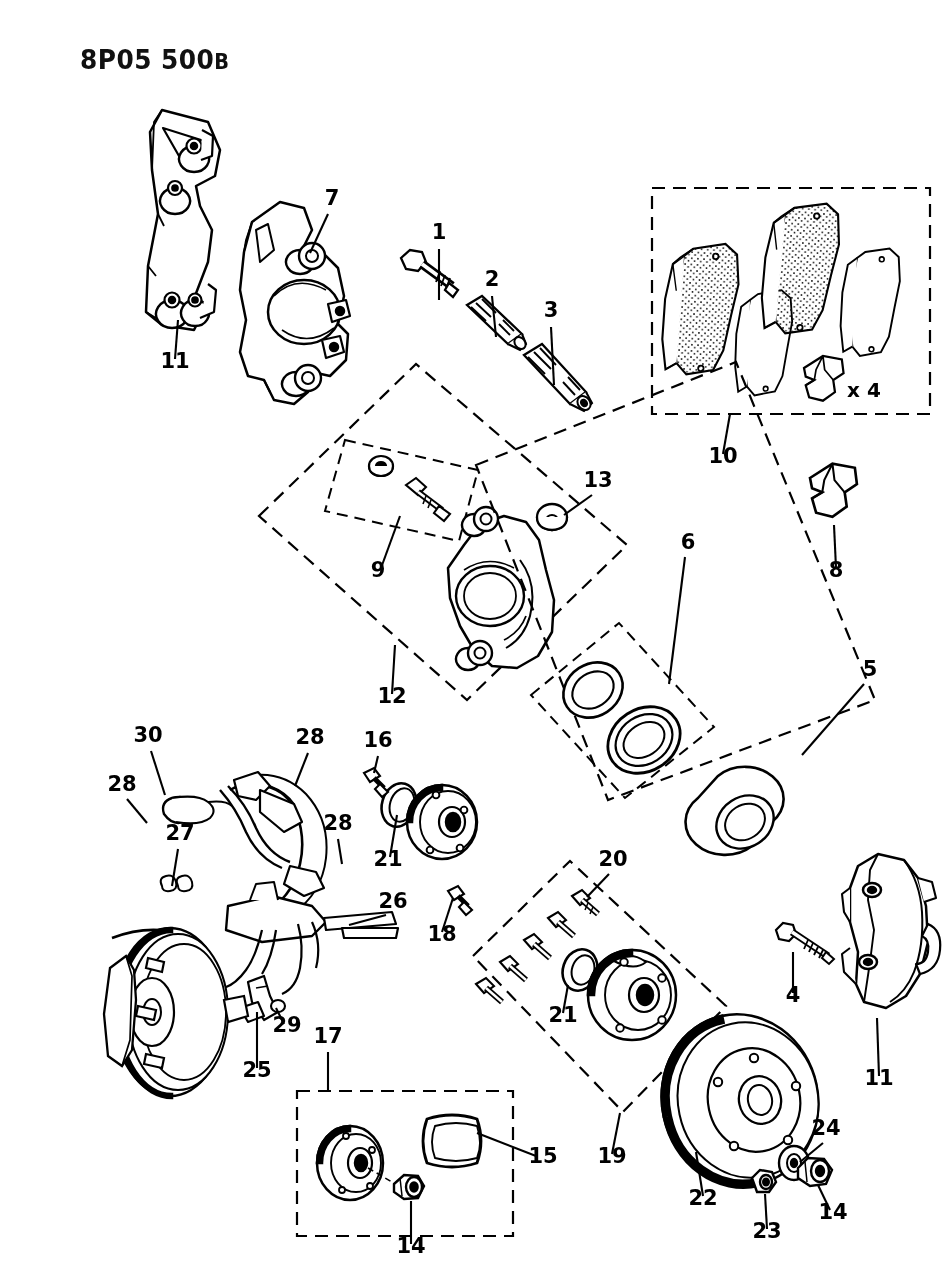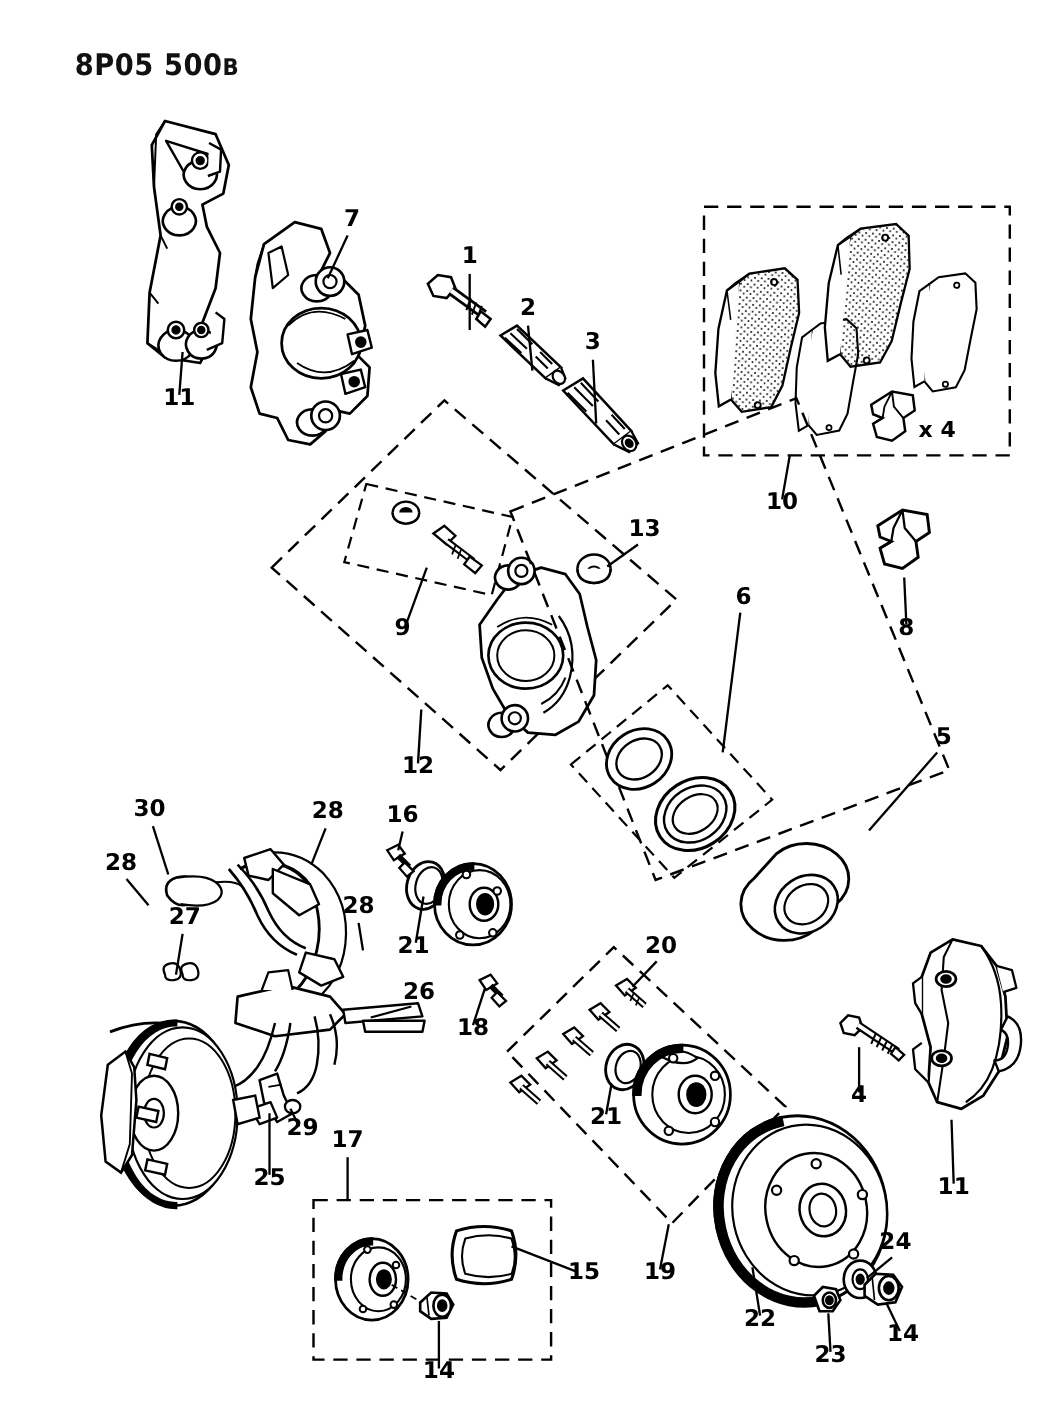--- a/index.html
+++ b/index.html
@@ -1,18 +1,18 @@
 <!DOCTYPE html>
 <html><head>
 <meta charset="utf-8">
 <style>
   html,body{margin:0;padding:0;background:#ffffff;}
   body{width:952px;height:1275px;position:relative;
        font-family:"Liberation Sans", sans-serif;overflow:hidden;}
-  #sheet{position:absolute;left:0;top:0;width:858px;height:1275px;}
+  #sheet{position:absolute;left:12px;top:0;width:858px;height:1275px;}
   .title{position:absolute;left:68px;top:44px;font-family:"DejaVu Sans",sans-serif;
          font-weight:bold;font-size:27px;letter-spacing:0.5px;color:#111;
          transform:scaleX(0.92);transform-origin:left center;}
   .title .sfx{font-size:21px;}
   svg{position:absolute;left:0;top:0;}
   .callout{font-family:"DejaVu Sans",sans-serif;font-weight:bold;font-size:21px;
            fill:#000;}
   .qty{font-family:"DejaVu Sans",sans-serif;font-weight:bold;font-size:20px;fill:#000;}
   text{user-select:none;}
 </style>

